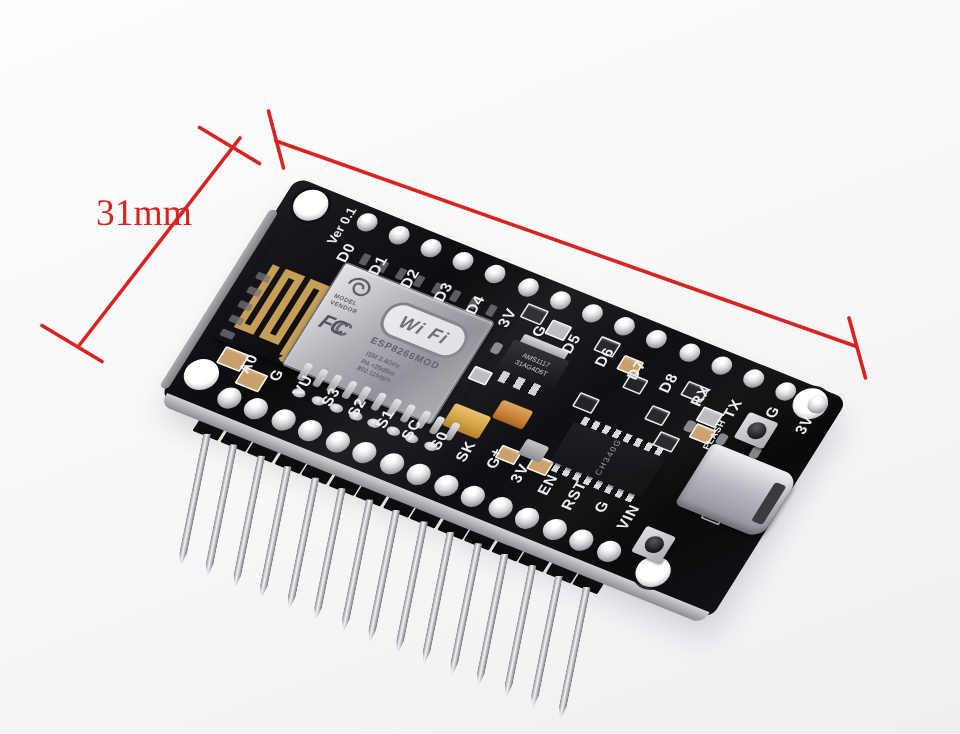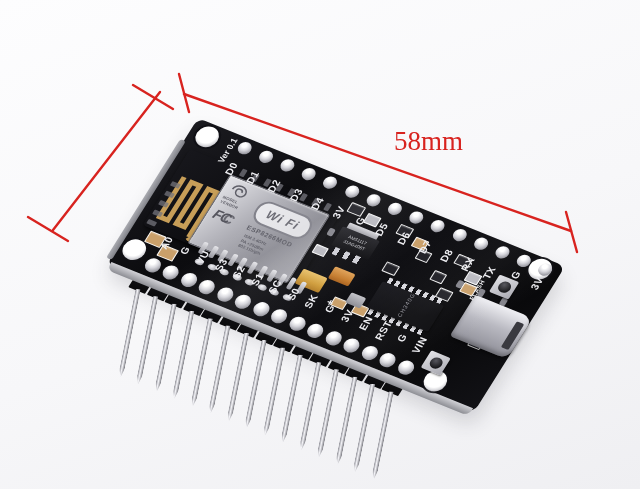--- a/index.html
+++ b/index.html
@@ -104,21 +104,21 @@
 
       <line x1="184" y1="94" x2="571" y2="231"></line>
       <line x1="179" y1="74" x2="189" y2="112"></line>
       <line x1="566" y1="212" x2="577" y2="252"></line>
 
       <line x1="160" y1="92" x2="53" y2="230"></line>
       <line x1="133" y1="85" x2="173" y2="109"></line>
       <line x1="28" y1="217" x2="68" y2="241"></line>
     </g>
   </svg>
-  <div id="dim-w" class="dim-label">58mm</div>
+  <div id="dim-h" class="dim-label">31mm</div>
 
   <div id="board">
     <div class="edge-bottom"></div>
     <div class="edge-left"></div>
 
     <div class="hole" style="left:7px;top:3px;"></div>
     <div class="hole" style="left:365px;top:1px;"></div>
     <div class="hole" style="left:5px;top:135px;"></div>
     <div class="hole" style="left:335px;top:144px;"></div>
 

